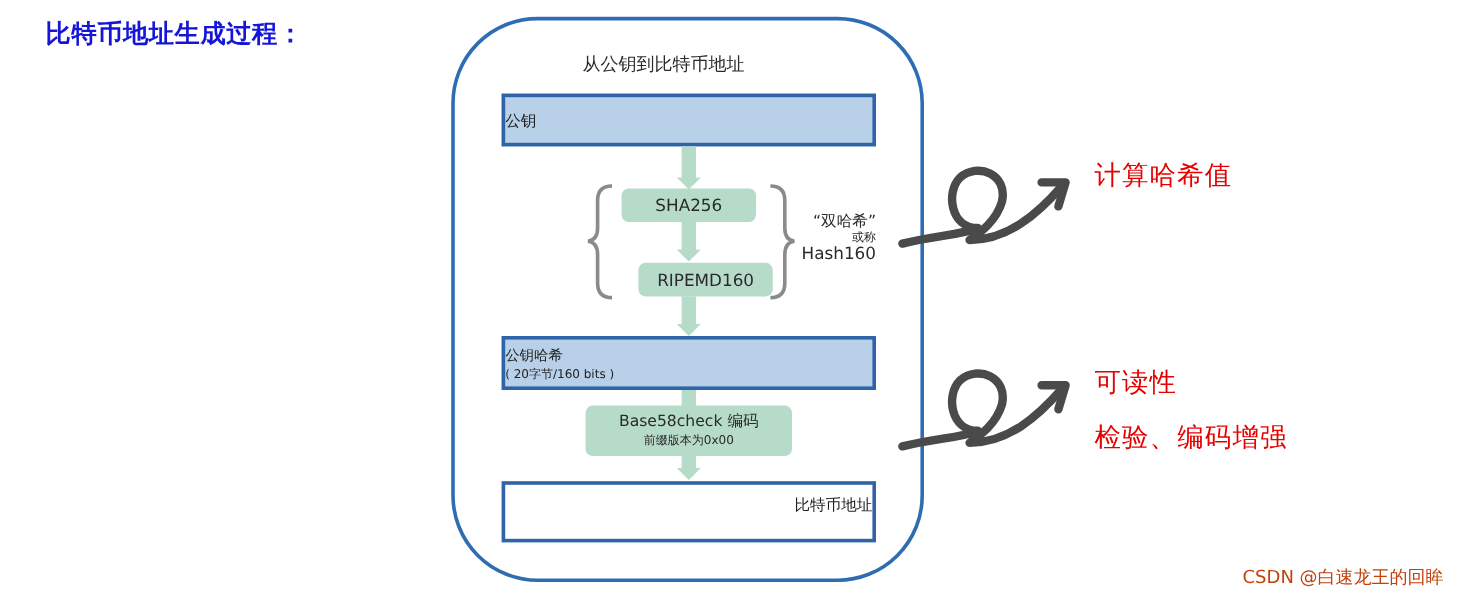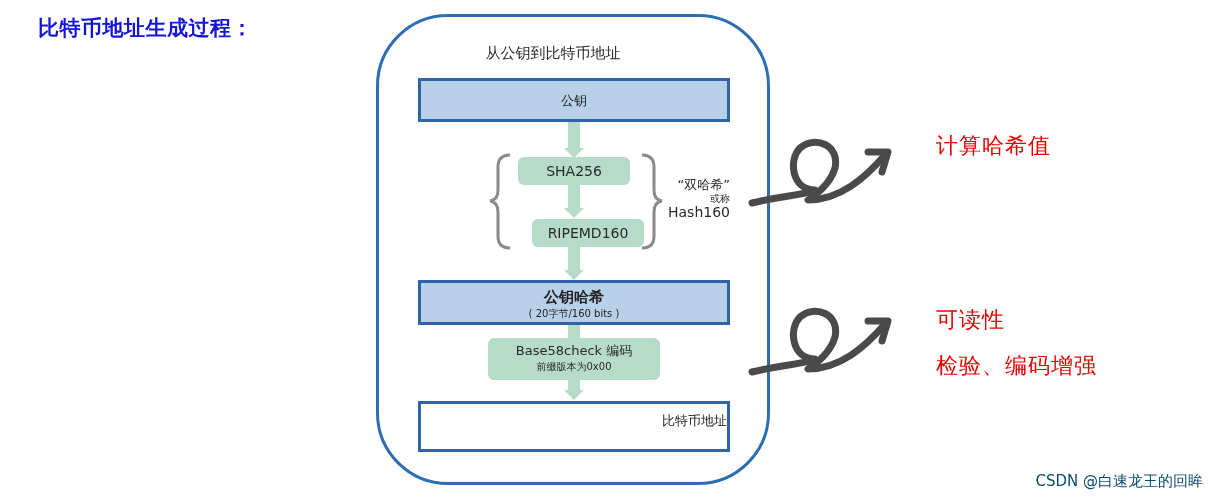--- a/index.html
+++ b/index.html
@@ -17,51 +17,51 @@
     position: absolute; left: 376px; top: 14px; width: 394px; height: 471px;
     border: 3px solid #2f6db3; border-radius: 72px; box-sizing: border-box;
   }
   .diagram-title {
     position: absolute; left: 356px; top: 44px; width: 394px; text-align: center;
     font-size: 15px; color: #2a2a2a;
   }
   .blue-box {
     position: absolute; left: 418px; width: 312px;
     background: #b8d0e8; border: 3px solid #2f64a8; box-sizing: border-box;
-    text-align: center; color: #222;
+    text-align: left; color: #222;
   }
   .white-box {
     position: absolute; left: 418px; width: 312px;
     background: #ffffff; border: 3px solid #2f64a8; box-sizing: border-box;
     text-align: right; color: #222;
   }
   .green-box {
     position: absolute; background: #b6dbc9; border-radius: 6px;
     text-align: center; color: #2a2a2a;
   }
-  .main { font-size: 15px; font-weight: bold; }
+  .main { font-size: 12px; font-weight: normal; }
   .sub { font-size: 10px; }
   .shaft { position: absolute; background: #b6dbc9; width: 12px; }
   .arrowhead {
     position: absolute; width: 0; height: 0;
     border-left: 10px solid transparent; border-right: 10px solid transparent;
     border-top: 10px solid #b6dbc9;
   }
   .hash-note {
     position: absolute; left: 650px; top: 178px; width: 80px; text-align: right;
     color: #2a2a2a; line-height: 1.15;
   }
   .hash-note .q { font-size: 13px; }
   .hash-note .s { font-size: 10px; }
   .hash-note .h { font-size: 14px; }
   .annot {
-    position: absolute; color: #e60000; font-size: 22px; letter-spacing: 1px; margin-left: 24px;
+    position: absolute; color: #e60000; font-size: 22px; letter-spacing: 1px;
   }
   .watermark {
-    position: absolute; right: 14px; top: 472px; font-size: 15px; color: #0c4a6e; margin-left: 12px;
+    position: absolute; right: 14px; top: 472px; font-size: 15px; color: #c2410c; margin-left: 12px;
   }
   svg.overlay { position: absolute; left: 0; top: 0; }
 </style>
 </head>
 <body>
 
 <div class="page-title">比特币地址生成过程：</div>
 
 <div class="outer"></div>
 <div class="diagram-title">从公钥到比特币地址</div>

